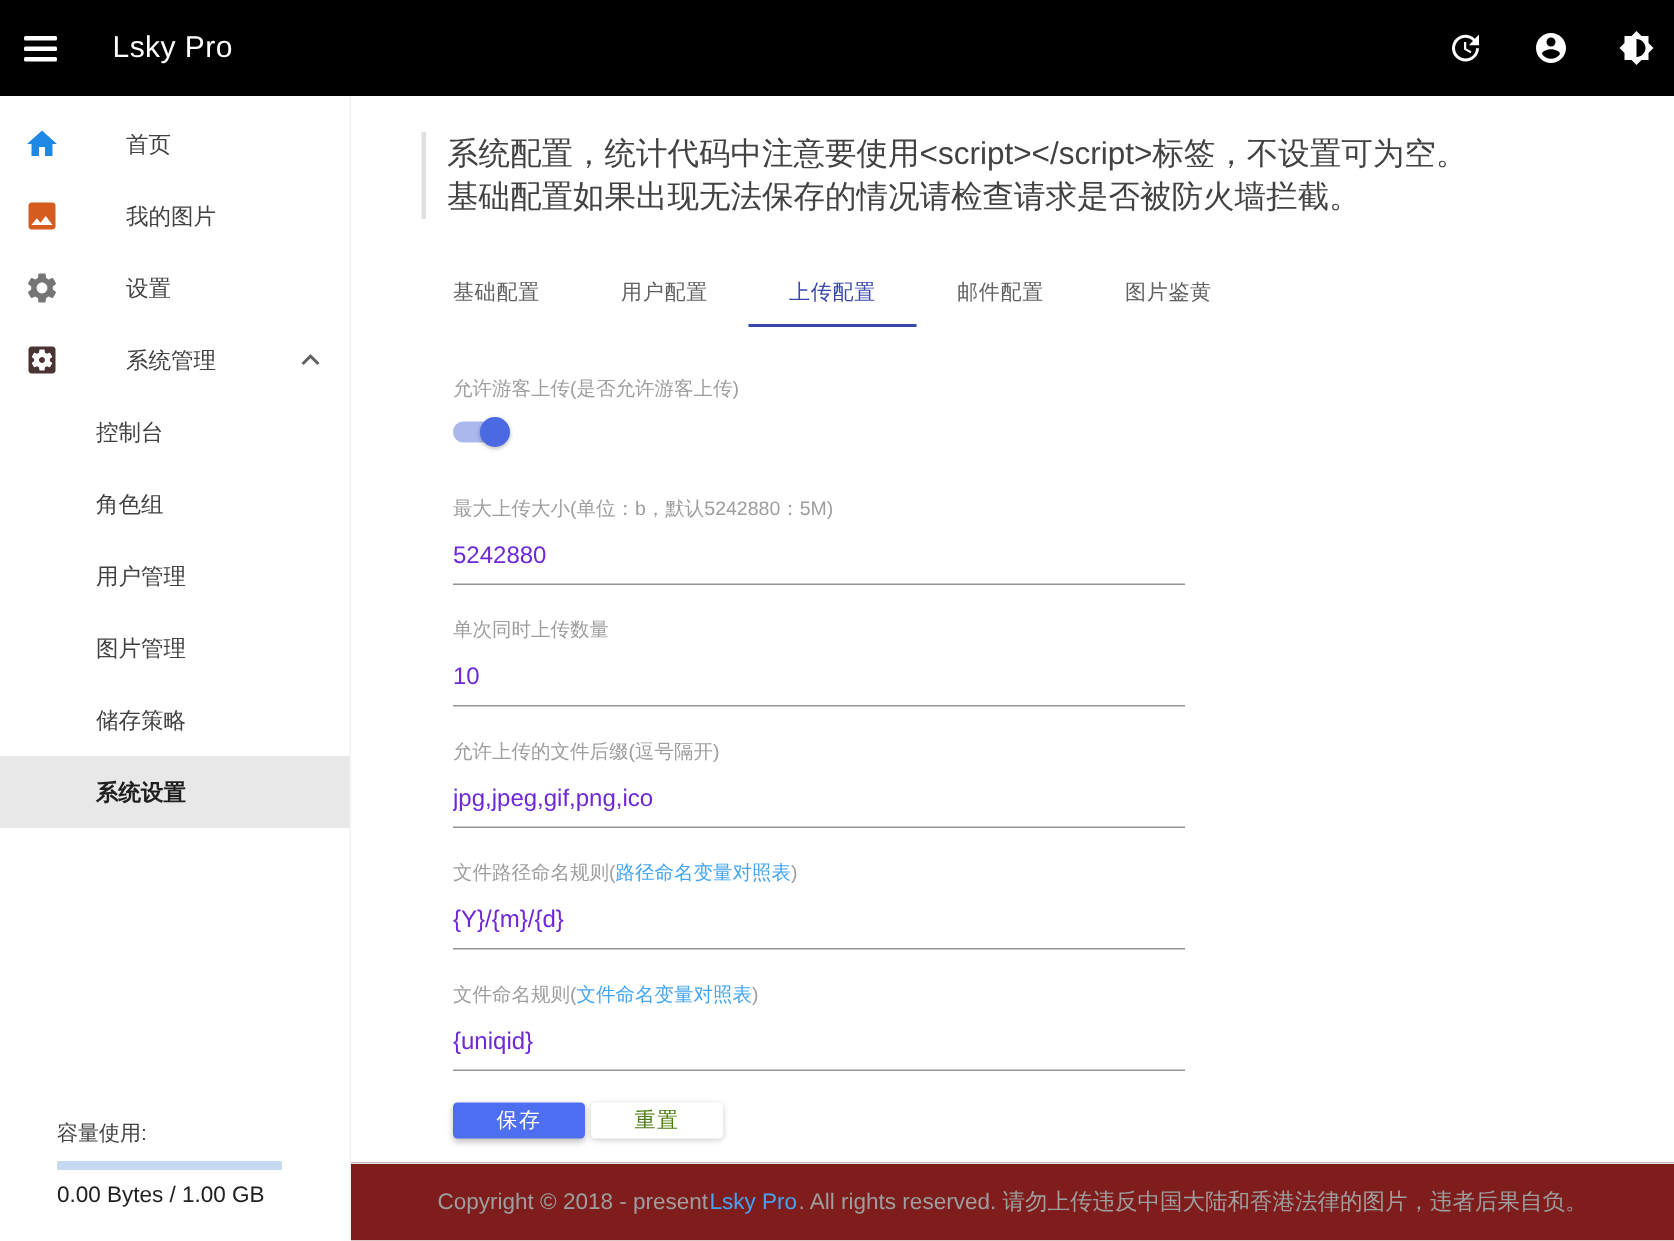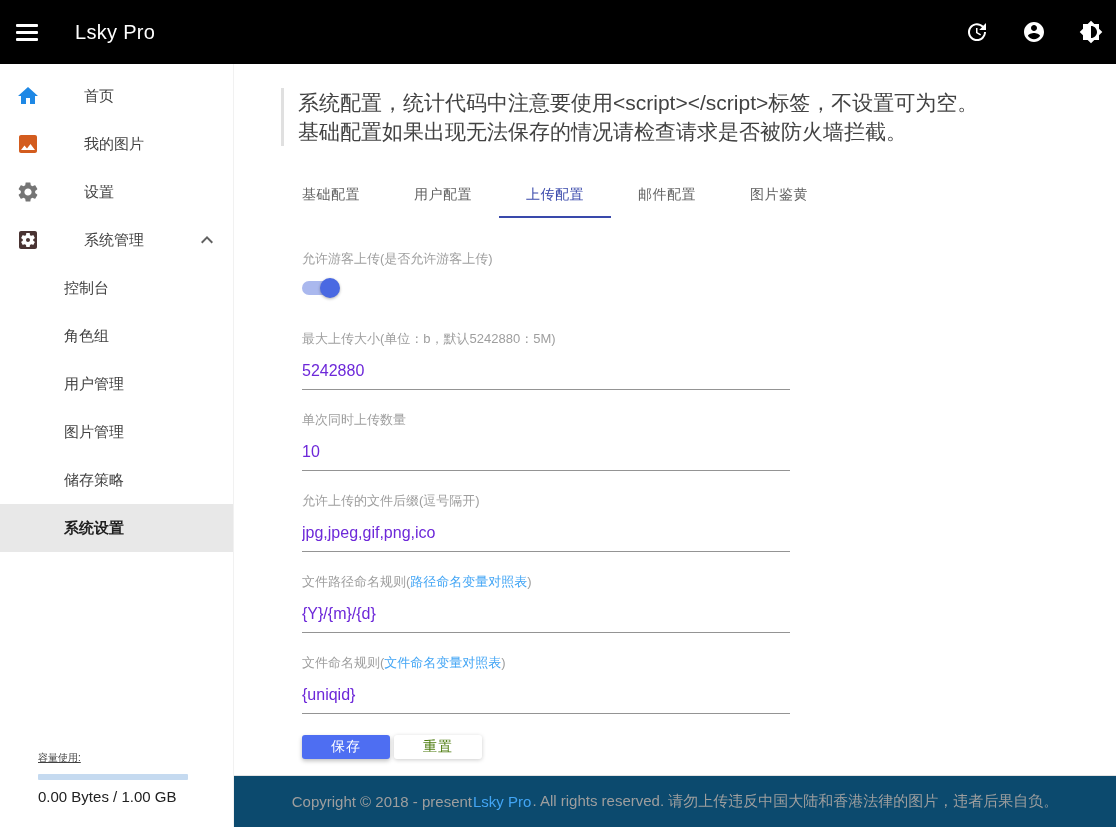--- a/index.html
+++ b/index.html
@@ -28,21 +28,21 @@
   }
   .nav { padding-top:8px; }
   .nav-item { height:48px; display:flex; align-items:center; padding:0 14px 0 16px; font-size:15px; color:#424242; cursor:pointer;gap:20px; }
   .nav-icon { width:24px; height:24px; margin-right:24px; flex:0 0 24px; }
   .nav-icon svg { width:24px; height:24px; }
   .nav-chevron { margin-left:auto; width:24px; height:24px; }
   .nav-chevron svg { width:24px; height:24px; fill:#616161; }
   .nav-sub-item { height:48px; display:flex; align-items:center; padding-left:64px; font-size:15px; color:#424242; cursor:pointer; }
   .nav-sub-item.active { background:#e8e8e8; font-weight:bold; color:#1f1f1f; }
   .capacity { position:absolute; left:38px; bottom:22px; width:152px; }
-  .capacity-label { font-size:10px; color:#424242; margin-bottom:9px;text-decoration:underline; }
+  .capacity-label { font-size:14px; color:#424242; margin-bottom:9px; }
   .capacity-bar { width:150px; height:6px; background:#c5daf0; border-radius:1px; overflow:hidden; margin-bottom:8px; }
   .capacity-fill { height:100%; width:0%; background:#1e88e5; }
   .capacity-usage { font-size:15px; color:#212121; white-space:nowrap; }
 
   
   .content { position:absolute; left:234px; top:64px; right:0; bottom:52px; background:#fff; overflow:hidden; }
   .notice {
     margin:24px 0 0 47px; border-left:3px solid #e0e0e0; padding-left:14px;
     font-size:21px; color:#424242; line-height:29px;
   }
@@ -70,21 +70,21 @@
 
   .btn-row { display:flex; margin-top:9px; }
   .btn { width:88px; height:24px; font-size:14px; border:none; border-radius:3px; cursor:pointer; letter-spacing:1px;
          font-family:"Liberation Sans","DejaVu Sans",sans-serif; }
   .btn-save { background:#4e6ef2; color:#fff; box-shadow:0 2px 4px rgba(0,0,0,.25); }
   .btn-reset { background:#fff; color:#4d7c0f; box-shadow:0 1px 4px rgba(0,0,0,.2); margin-left:4px;font-family:Liberation Serif, serif; }
 
   
   .footer {
     position:absolute; left:234px; right:0; bottom:0; height:52px;
-    background:#0c4a6e; border-top:1px solid #e4e4e4;
+    background:#7f1d1d; border-top:1px solid #e4e4e4;
     display:flex; align-items:center; justify-content:center;
     font-size:15px; color:#9e9e9e; white-space:nowrap;
   }
   .footer .footer-link { color:#42a5f5; cursor:pointer; margin:0 1px; }
 </style>
 </head>
 <body>
 
 <header class="appbar">
   <div class="menu-btn">

